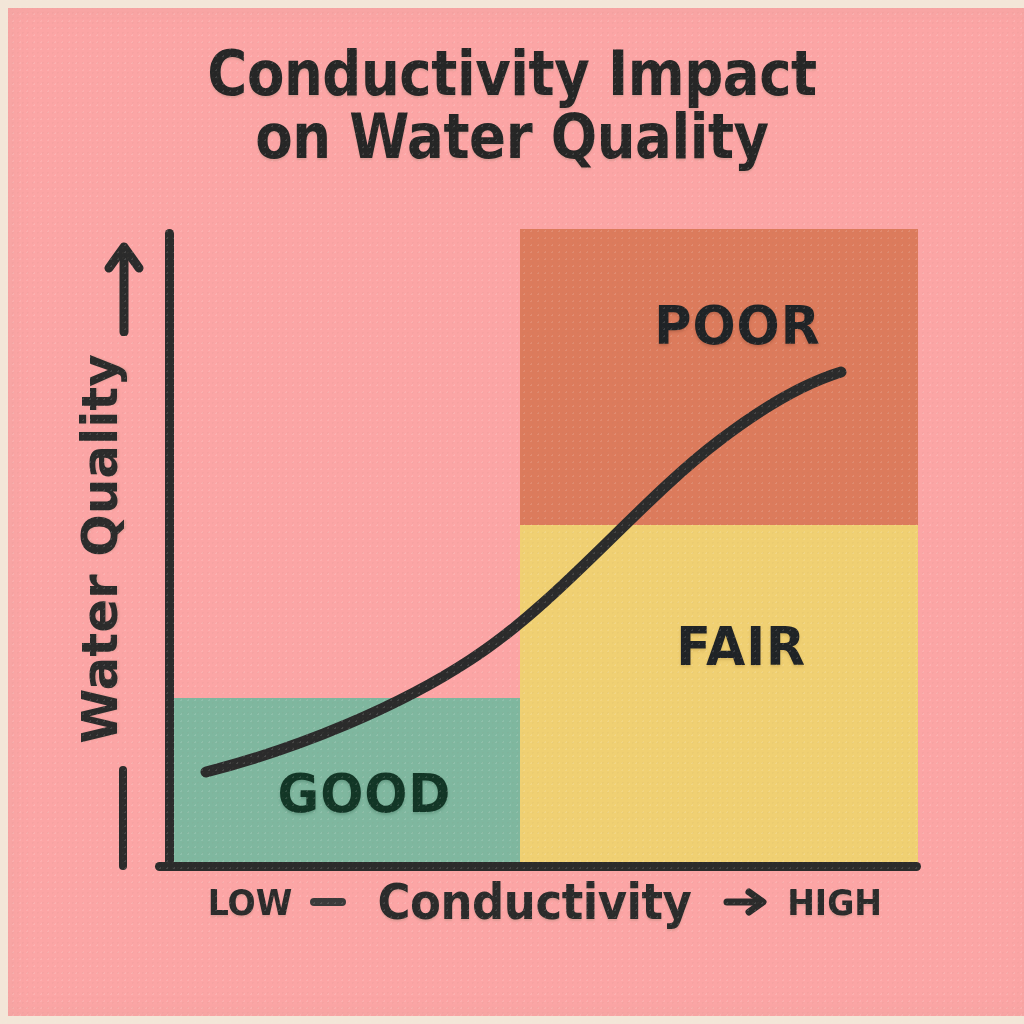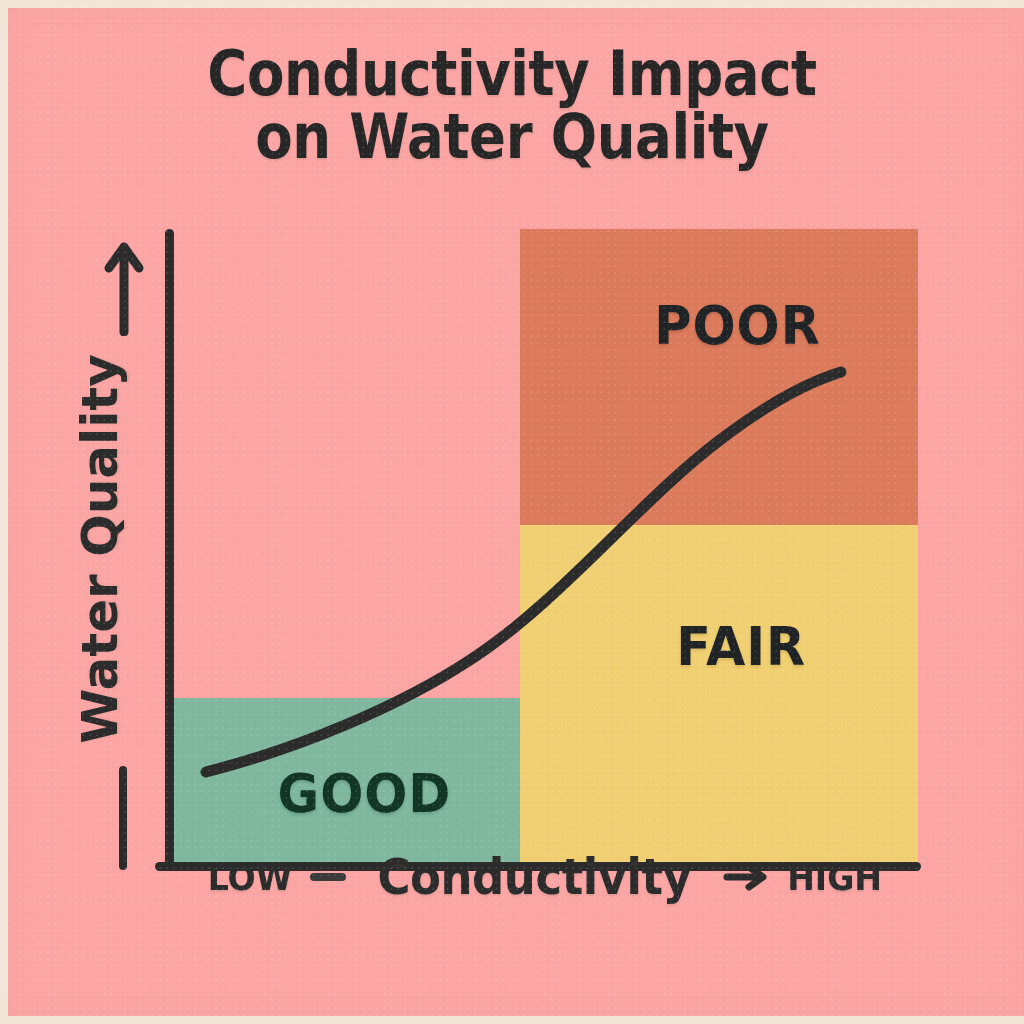--- a/index.html
+++ b/index.html
@@ -172,21 +172,21 @@
     letter-spacing: 0px;
     text-shadow: 0 2px 2px rgba(120,110,85,.18);
     z-index: 30;
     white-space: nowrap;
   }
 
   
   #xcaption {
     position: absolute;
     left: 150px;
-    top: 848px;
+    top: 873px;
     width: 790px;
     display: flex;
     align-items: center;
     justify-content: center;
     gap: 14px;
     z-index: 30;
     color: #2b2b2b;
   }
   .x-end {
     font-family: "DejaVu Sans", sans-serif;

